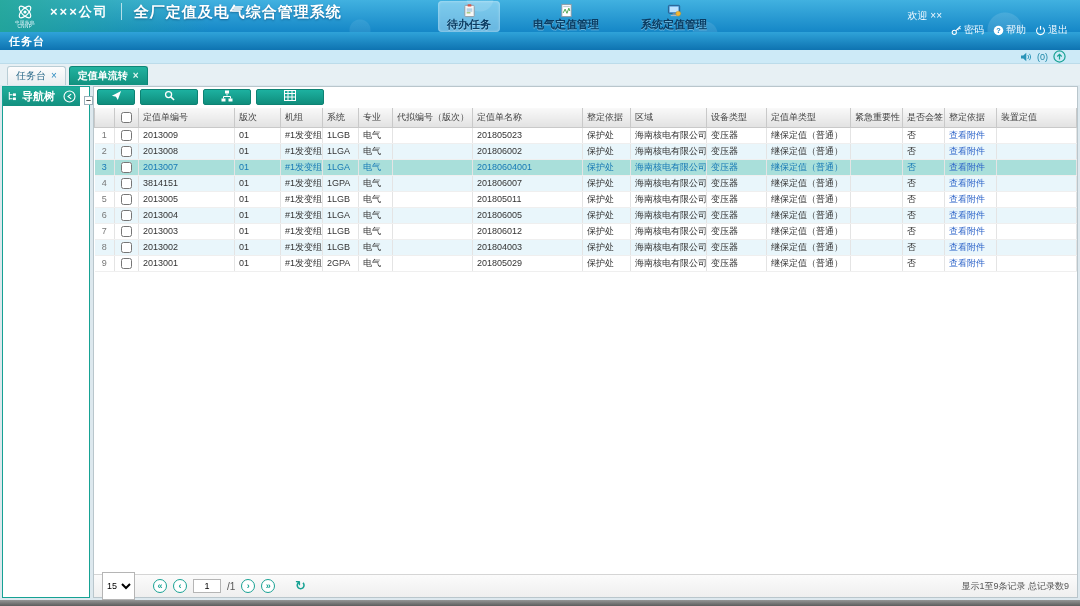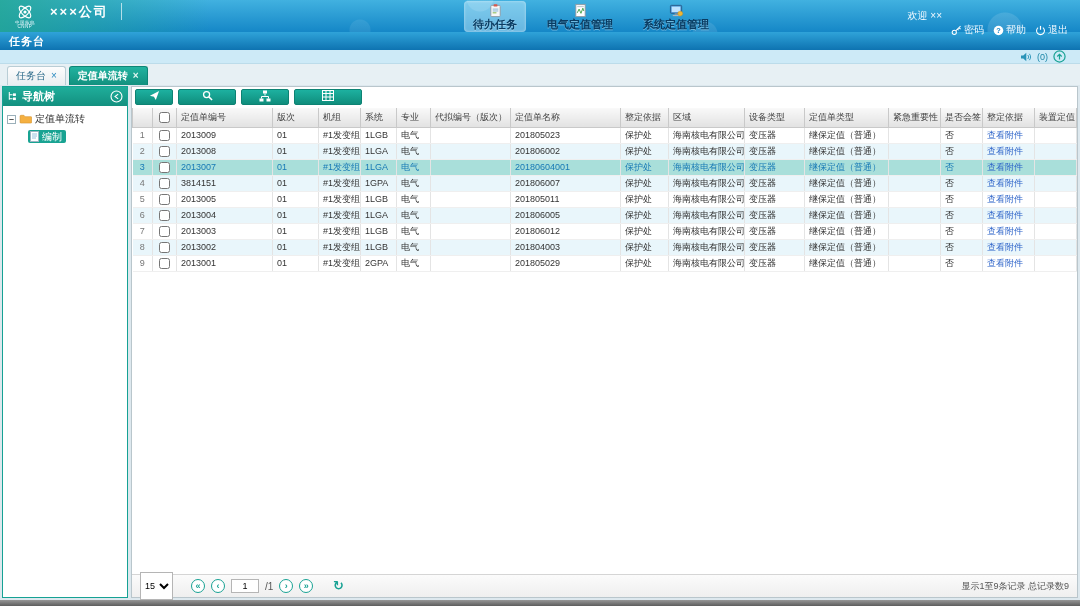--- a/index.html
+++ b/index.html
@@ -15,21 +15,21 @@
       radial-gradient(circle at 360px 30px, rgba(255,255,255,.08) 0 10px, transparent 11px),
       linear-gradient(180deg,#41b1e0,#1587c7); }
   .topbar::before { content:""; position:absolute; left:0; top:0; bottom:0; width:210px;
     background:linear-gradient(90deg, rgba(36,168,148,.85), rgba(36,168,148,0)); }
   .brand { display:flex; align-items:flex-start; padding-left:8px; position:relative; z-index:1; }
   .logo { width:34px; display:flex; flex-direction:column; align-items:center; line-height:4px; }
   .logo-text { font-size:4.5px; color:#eaf8ff; letter-spacing:.5px; white-space:nowrap; }
   .company { font-size:13px; font-weight:bold; letter-spacing:2px; margin-left:8px; }
   .vdiv { width:1px; height:17px; background:rgba(255,255,255,.65); margin:0 12px; }
   .systitle { font-size:15px; font-weight:bold; letter-spacing:1px; text-shadow:0 1px 2px rgba(0,60,100,.55); }
-  .mainmenu { position:absolute; left:464px; top:1px; height:31px; display:flex; gap:12px; z-index:1; }
+  .mainmenu { position:absolute; left:438px; top:1px; height:31px; display:flex; gap:24px; z-index:1; }
   .menu-item { display:flex; flex-direction:column; align-items:center; justify-content:flex-end;
     padding:2px 9px 1px; border-radius:4px; cursor:pointer; }
   .menu-item.active { background:rgba(205,240,255,.45); box-shadow:inset 0 0 3px rgba(255,255,255,.5); }
   .mi-label { font-size:11px; font-weight:bold; color:#0a3c62; text-shadow:0 1px 0 rgba(255,255,255,.35); line-height:13px; white-space:nowrap; }
   .userlinks { margin-left:auto; display:flex; align-items:center; gap:9px; padding-right:12px; font-size:10px; color:#f0f9ff; position:relative; z-index:1; }
   .ulink { display:inline-flex; align-items:center; gap:2px; cursor:pointer;margin-top:28px; }
 
   
   .subbar { height:18px; background:linear-gradient(180deg,#2fa3d9,#0e73b1); color:#fff;
     font-size:11px; font-weight:bold; line-height:18px; padding-left:9px; letter-spacing:1px; }
@@ -40,21 +40,21 @@
   .tabbar { height:21px; background:#e7f0f4; display:flex; align-items:flex-end; padding-left:7px; gap:3px; }
   .tab { height:19px; display:inline-flex; align-items:center; gap:5px; padding:0 8px; font-size:10px;
     border:1px solid #b9cdd5; border-bottom:none; border-radius:3px 3px 0 0; cursor:pointer;
     background:linear-gradient(180deg,#fdfdfd,#e9eef1); color:#2b6a8a; }
   .tab.active { background:linear-gradient(180deg,#22b3a0,#12917f); border-color:#0e8576; color:#fff; font-weight:bold; }
   .tab-close { font-size:10px; line-height:10px; color:#2b8ac0; cursor:pointer; }
   .tab.active .tab-close { color:#e2f6f2; }
 
   
   .content { flex:1; min-height:0; display:flex; gap:3px; padding:1px 2px 2px; background:#dde8ee; }
-  .sidebar { width:126px; flex:none; background:#fff; border:1px solid #16a294; display:flex; flex-direction:column; }
+  .sidebar { width:88px; flex:none; background:#fff; border:1px solid #16a294; display:flex; flex-direction:row; }
   .side-head { height:19px; flex:none; background:linear-gradient(180deg,#1fae9b,#13907f); color:#fff;
     display:flex; align-items:center; gap:4px; padding:0 4px; font-size:11px; font-weight:bold; }
   .side-head .sp { flex:1; }
   .tree { padding:6px 4px; font-size:10px; color:#333; }
   .tree-node { display:flex; align-items:center; gap:3px; cursor:pointer; white-space:nowrap; }
   .tree-child { margin:4px 0 0 21px; display:flex; align-items:center; cursor:pointer; }
   .tree-sel { background:#18a392; color:#fff; padding:1px 4px 1px 2px; border-radius:2px; display:inline-flex; align-items:center; gap:3px; line-height:11px; }
 
   .panel { flex:1; min-width:0; background:#fff; border:1px solid #b9c6cc; display:flex; flex-direction:column; }
   .toolbar { flex:none; display:flex; gap:5px; padding:2px 3px 3px; }
@@ -103,20 +103,21 @@
             <ellipse cx="12" cy="12" rx="10" ry="4.4" transform="rotate(45 12 12)"></ellipse>
             <ellipse cx="12" cy="12" rx="10" ry="4.4" transform="rotate(-45 12 12)"></ellipse>
           </g>
           <circle cx="12" cy="12" r="2.1" fill="#fff"></circle>
         </svg>
         <span class="logo-text">中国核电</span>
         <span class="logo-text">CNNP</span>
       </div>
       <span class="company">×××公司</span>
       <span class="vdiv"></span>
+      <span class="systitle">全厂定值及电气综合管理系统</span>
     </div>
 
     <nav class="mainmenu">
       <div class="menu-item active">
         <span>
           <svg width="15" height="15" viewBox="0 0 16 16">
               <rect x="3" y="2.5" width="10" height="12" rx="1" fill="#f7f7f7" stroke="#8d9aa4"></rect>
               <rect x="6" y="1.2" width="4" height="2.6" rx="0.6" fill="#d8584b"></rect>
               <rect x="5" y="6" width="6" height="1" fill="#7fb3d5"></rect>
               <rect x="5" y="8" width="6" height="1" fill="#7fb3d5"></rect>

